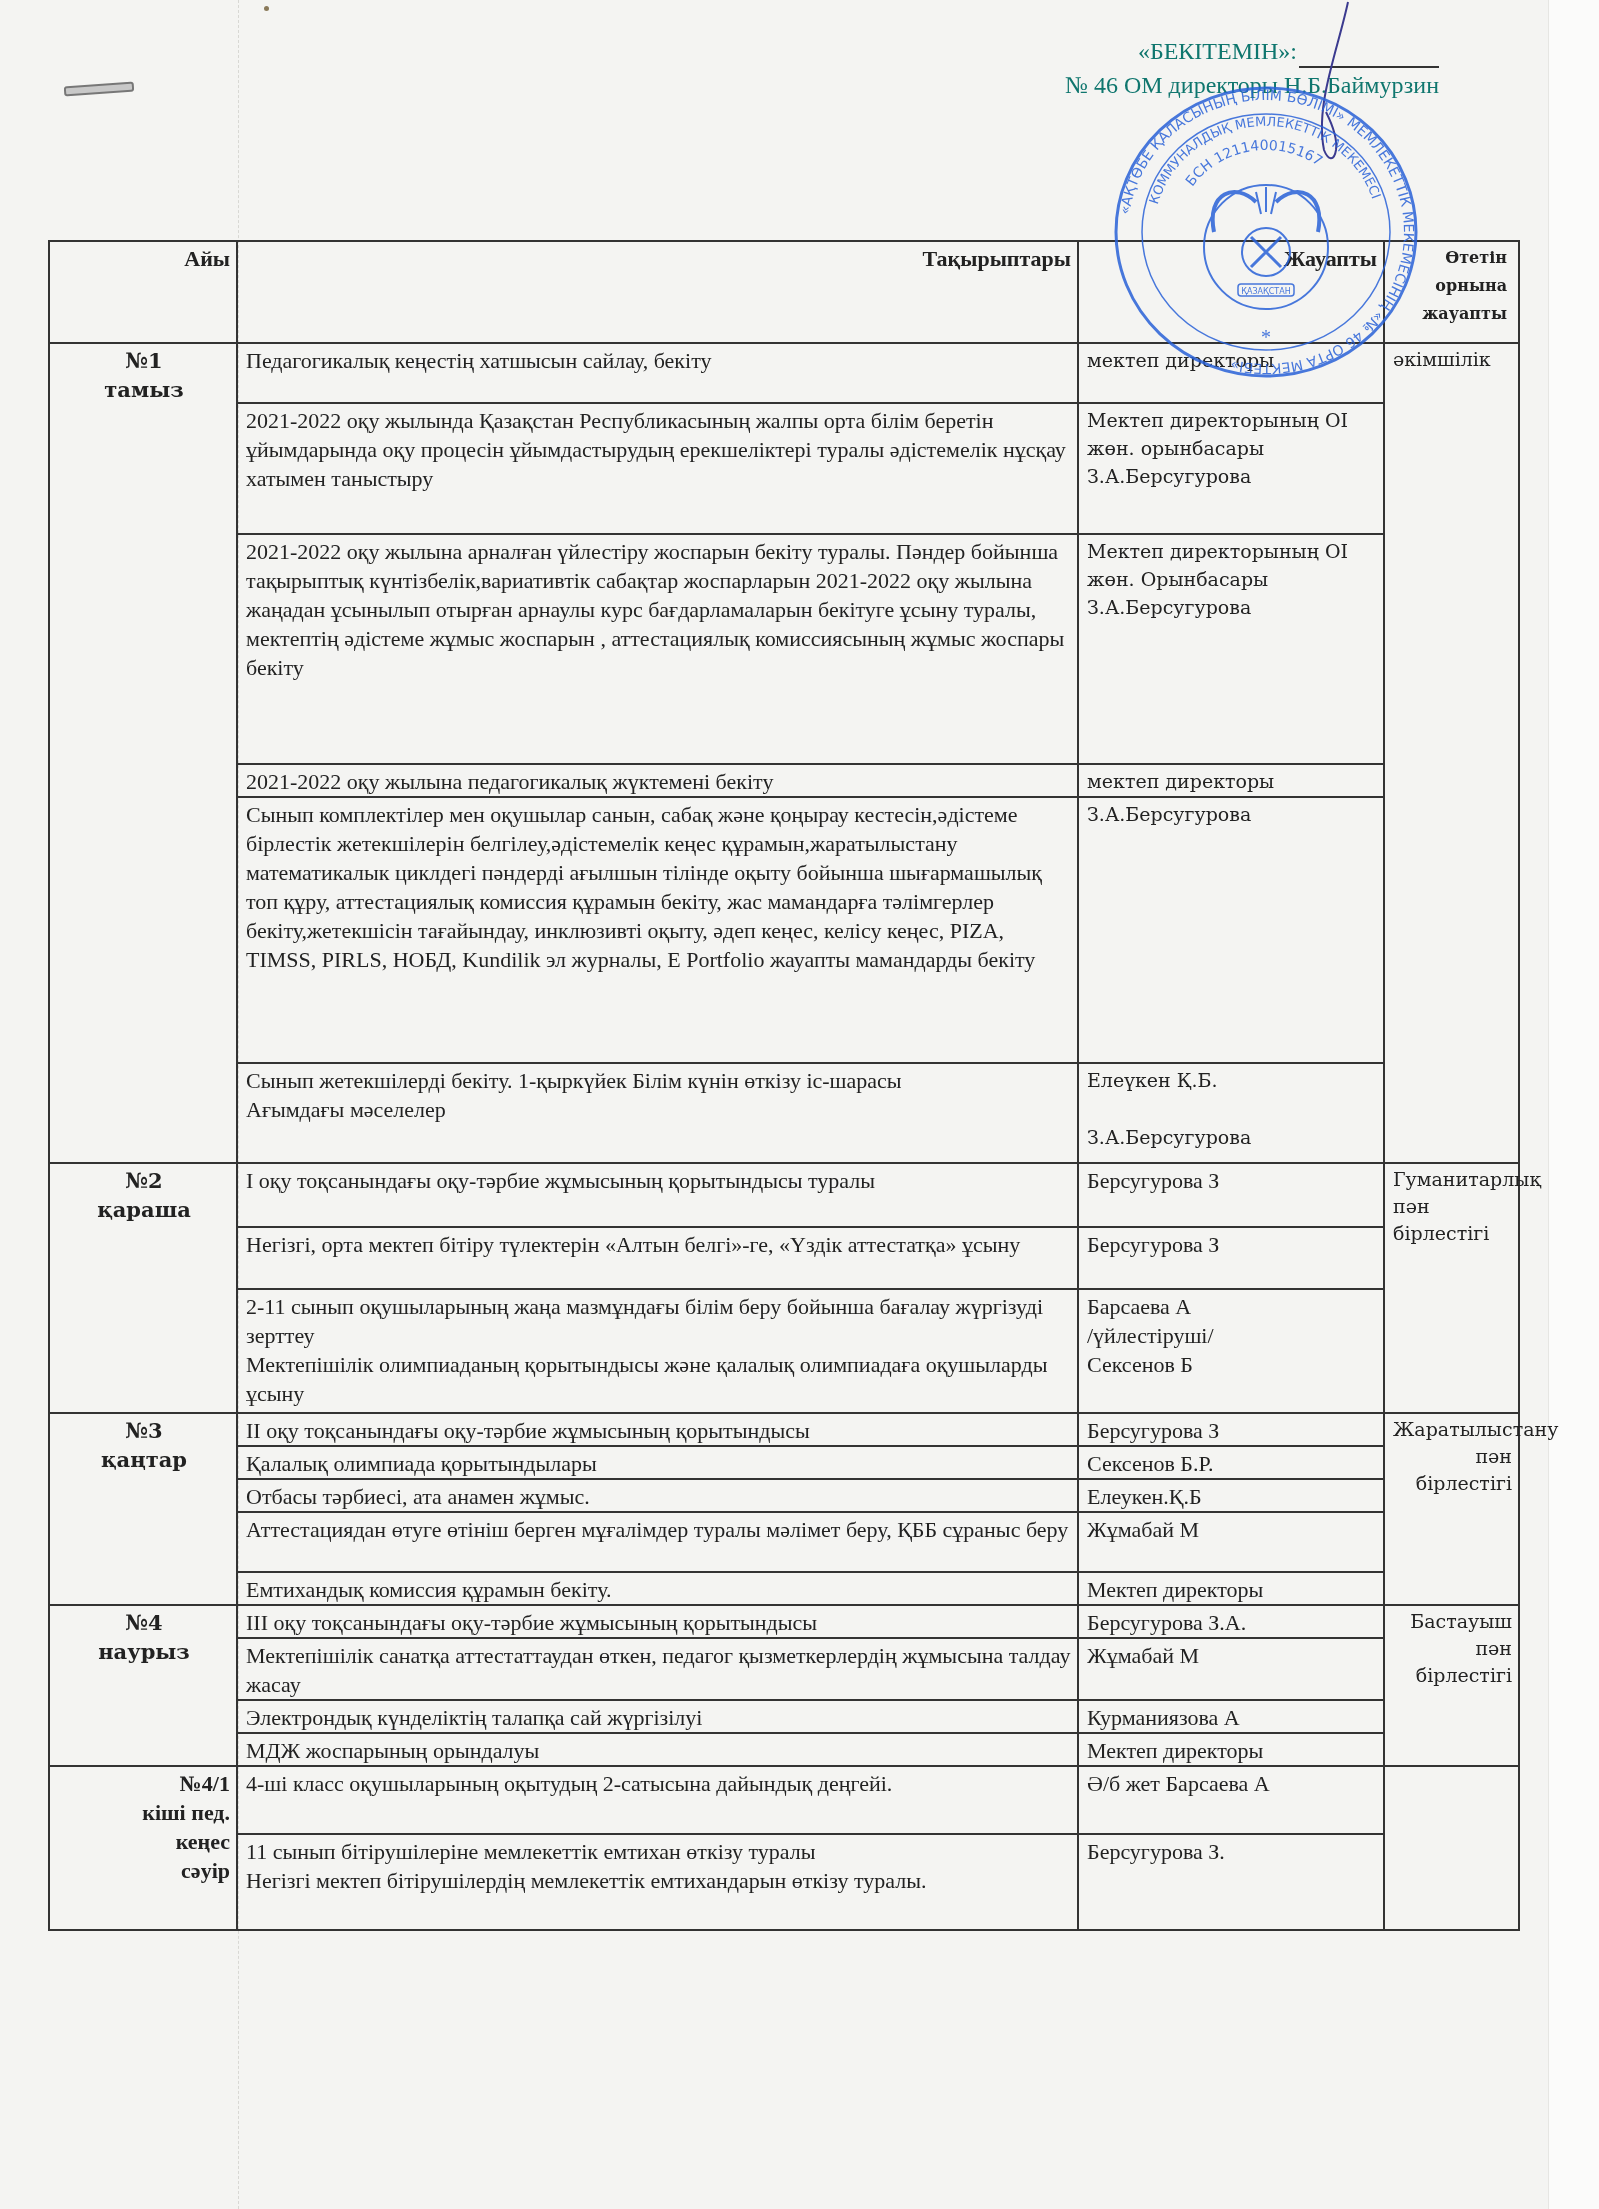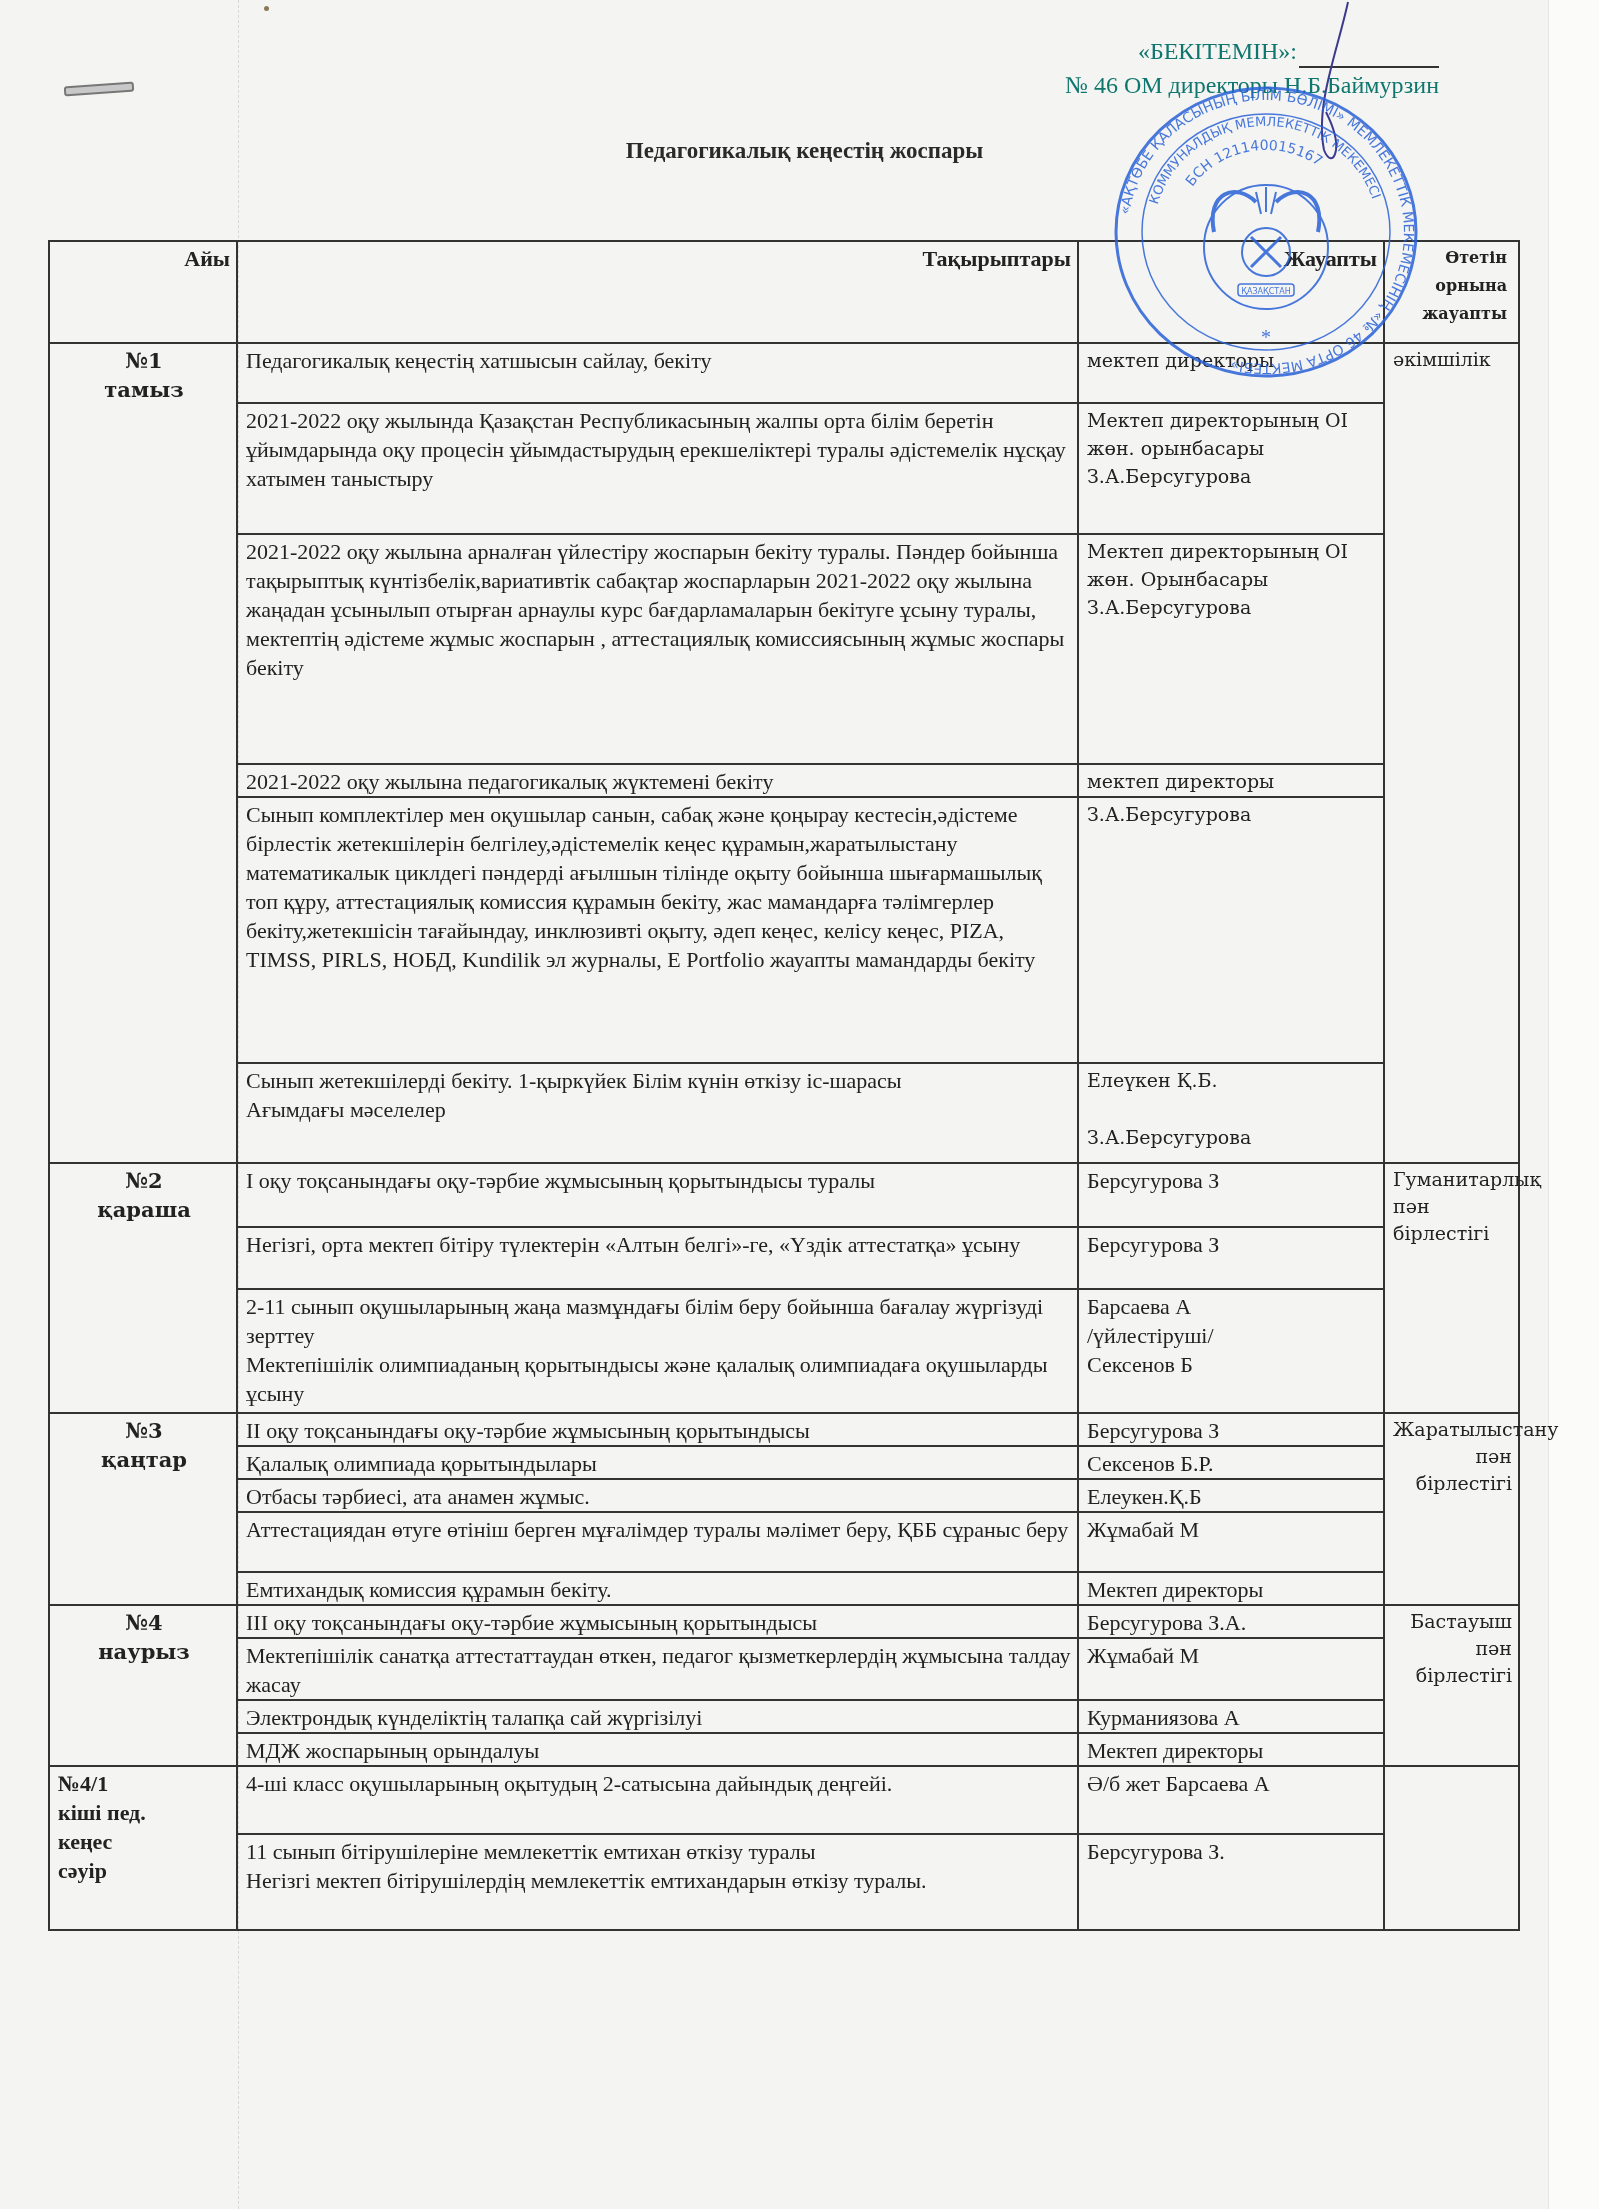--- a/index.html
+++ b/index.html
@@ -19,21 +19,21 @@
   .signature { position: absolute; left: 1290px; top: 0; width: 70px; height: 170px; }
 
   .title { position: absolute; top: 136px; left: 0; width: 1599px; text-align: center; font-weight: bold; font-size: 23px; line-height: 29px; color: #2a2a2a; padding-left: 10px; box-sizing: border-box; }
 
   .stamp { position: absolute; left: 1106px; top: 82px; width: 320px; height: 300px; opacity: 0.85; pointer-events: none; }
 
   table.plan { position: absolute; left: 48px; top: 240px; width: 1470px; border-collapse: collapse; table-layout: fixed; font-size: 22px; line-height: 29px; }
   table.plan td, table.plan th { border: 2px solid #333; vertical-align: top; padding: 2px 6px 0 8px; }
   table.plan th { font-weight: bold; text-align: right; height: 96px; font-size: 22px; }
   td.month { font-weight: bold; text-align: center; }
-  td.month.left { text-align: left; }
+  td.month.left { text-align: right; }
   td.venue { text-align: left; font-family: "DejaVu Serif", serif; font-size: 19px; line-height: 27px; }
   td.venue.center { text-align: right; }
   td.resp { font-family: "Liberation Serif", serif; }
   td.resp.serif2 { font-family: "DejaVu Serif", serif; font-size: 19px; line-height: 28px; }
   b { font-weight: normal; }
   .gap { display: block; height: 29px; }
 </style>
 </head>
 <body>
 
@@ -45,21 +45,20 @@
 <div class="approve">
   <div><span>«БЕКІТЕМІН»:</span><span class="sigline"></span></div>
   <div>№ 46 ОМ  директоры  Н.Б.Баймурзин</div>
 </div>
 
 <svg class="signature" viewBox="0 0 70 170">
   <path d="M58 2 C52 30, 42 60, 36 90 C32 110, 30 130, 34 150 C38 160, 44 162, 46 150 C48 136, 40 120, 36 112" fill="none" stroke="#3b3a8f" stroke-width="2"></path>
 </svg>
 
 <div class="title">
-  <div>Педагогикалық кеңестің жоспары</div>
 </div>
 
 <table class="plan">
   <colgroup>
     <col style="width:188px">
     <col style="width:841px">
     <col style="width:306px">
     <col style="width:135px">
   </colgroup>
   <thead>

